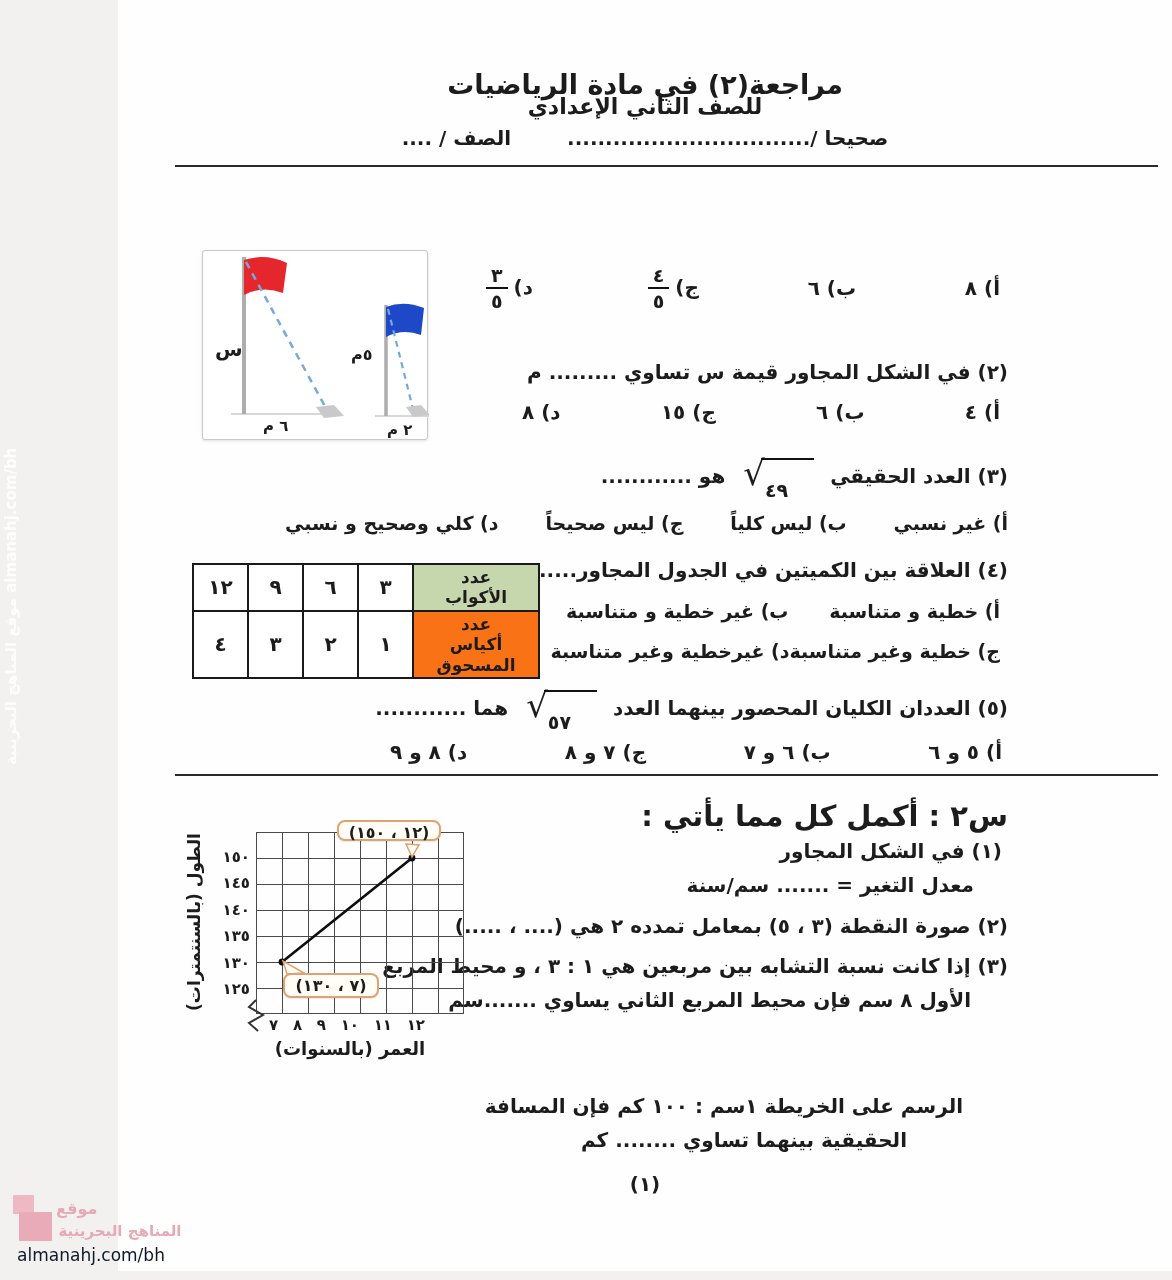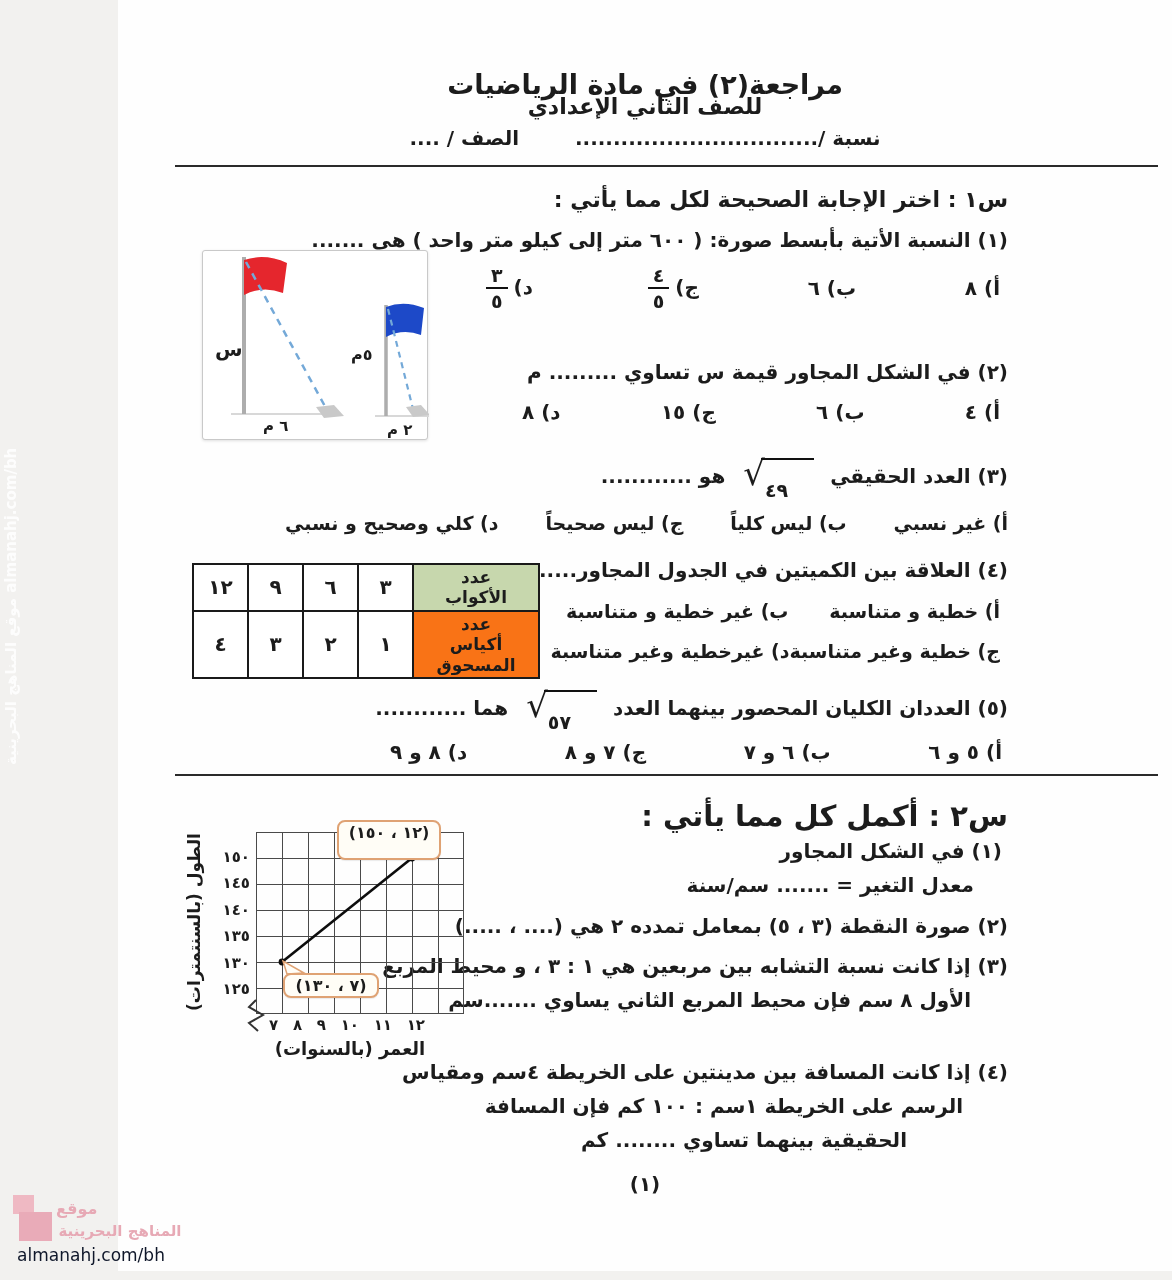--- a/index.html
+++ b/index.html
@@ -63,29 +63,27 @@
 <body>
 
 <div id="screen">
   <div class="page"></div>
 
   <div class="wm-side">موقع المناهج البحرينية  almanahj.com/bh</div>
 
   <div class="t centered" style="top:68px; font-size:27px;">مراجعة(٢) في مادة الرياضيات</div>
   <div class="t centered" style="top:93px; font-size:22px; font-weight:700;">للصف الثاني الإعدادي</div>
   <div class="t centered" style="top:126px; font-size:20px;">
-    <span>نسبة /................................</span>
+    <span>صحيحا /................................</span>
     <span style="display:inline-block; width:42px;"></span>
     <span>الصف / ....</span>
   </div>
   <div class="hr" style="top:165px; left:175px; width:983px;"></div>
 
-  <div class="t" style="top:186px; right:164px; font-size:22px;">س١ : اختر الإجابة الصحيحة لكل مما يأتي :</div>
-
-  <div class="t" style="top:228px; right:164px; font-size:20px;">(١)  النسبة الأتية بأبسط صورة: ( ٦٠٠ متر إلى كيلو متر واحد ) هي .......</div>
+
 
   <div class="optrow" style="top:260px; right:172px; width:520px; height:56px; font-size:20px;">
     <span class="opt">أ) ٨</span>
     <span class="opt">ب) ٦</span>
     <span class="opt">
       <span>ج)</span><span class="frac">
           <span class="num">٤</span>
           <span class="den">٥</span>
         </span>
     </span>
@@ -183,21 +181,20 @@
     </div>
 
   <div class="hr" style="top:774px; left:175px; width:983px;"></div>
 
   <div class="t" style="top:798px; right:164px; font-size:29px;">س٢ : أكمل كل مما يأتي :</div>
   <div class="t" style="top:839px; right:170px; font-size:20px;">(١)  في الشكل المجاور</div>
   <div class="t" style="top:873px; right:198px; font-size:20px;">معدل التغير  = ....... سم/سنة</div>
   <div class="t" style="top:914px; right:164px; font-size:20px;">(٢) صورة النقطة (٣ ، ٥)  بمعامل تمدده ٢ هي (.... ، .....)</div>
   <div class="t" style="top:954px; right:164px; font-size:20px;">(٣) إذا كانت نسبة التشابه بين مربعين هي  ١ : ٣ ، و محيط المربع</div>
   <div class="t" style="top:988px; right:201px; font-size:20px;">الأول ٨ سم  فإن محيط المربع الثاني  يساوي .......سم</div>
-  <div class="t" style="top:1060px; right:164px; font-size:20px;">(٤)  إذا كانت المسافة بين مدينتين على الخريطة ٤سم ومقياس</div>
   <div class="t" style="top:1094px; right:209px; font-size:20px;">الرسم على الخريطة  ١سم : ١٠٠ كم فإن المسافة</div>
   <div class="t" style="top:1128px; right:265px; font-size:20px;">الحقيقية بينهما تساوي ........ كم</div>
 
   <div class="ytitle">الطول (بالسنتمترات)</div>
   <div class="ticks-y">
       <span class="ytick">١٥٠</span>
       <span class="ytick">١٤٥</span>
       <span class="ytick">١٤٠</span>
       <span class="ytick">١٣٥</span>
       <span class="ytick">١٣٠</span>
@@ -228,21 +225,21 @@
 
   <svg style="position:absolute; left:246px; top:822px; overflow:visible;" width="228" height="210" viewBox="-10 -10 228 210">
     <polyline points="0,168 -7,175 7,183 -7,191 2,199" fill="none" stroke="#333" stroke-width="2"></polyline>
     <line x1="26" y1="130" x2="156" y2="26" stroke="#0d0d0d" stroke-width="2.6"></line>
     <circle cx="26" cy="130" r="3.4" fill="#0d0d0d"></circle>
     <circle cx="156" cy="26" r="3.4" fill="#0d0d0d"></circle>
     <polygon points="150,12 163,13 156,25" fill="#fffdf6" stroke="#dfa273" stroke-width="1.5"></polygon>
     <polygon points="31,142 48,141 27,129" fill="#fffdf6" stroke="#dfa273" stroke-width="1.5"></polygon>
   </svg>
 
-  <div class="callout" style="left:337px; top:820px; width:104px; height:40px;">(١٢ ، ١٥٠)</div>
+  <div class="callout" style="left:337px; top:820px; width:104px; height:21px;">(١٢ ، ١٥٠)</div>
   <div class="callout" style="left:283px; top:973px; width:96px; height:25px;">(٧ ، ١٣٠)</div>
 
   <div class="ticks-x">
       <span class="xtick">٧</span>
       <span class="xtick">٨</span>
       <span class="xtick">٩</span>
       <span class="xtick">١٠</span>
       <span class="xtick">١١</span>
       <span class="xtick">١٢</span>
     </div>

